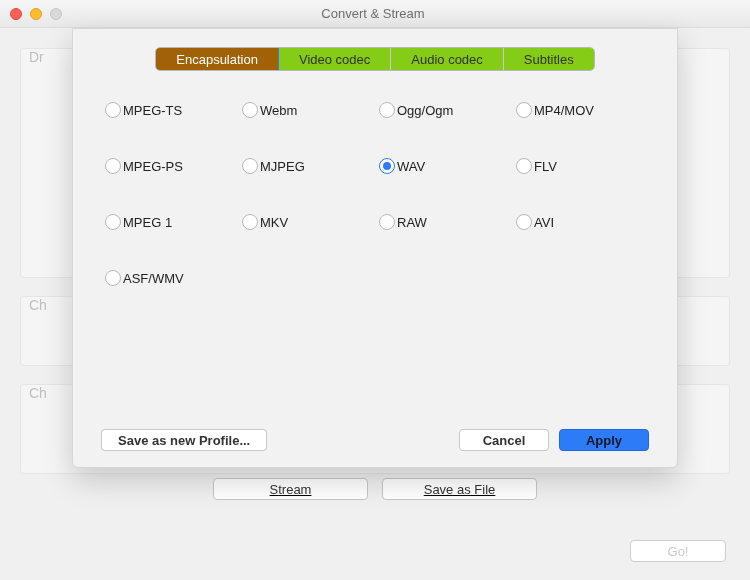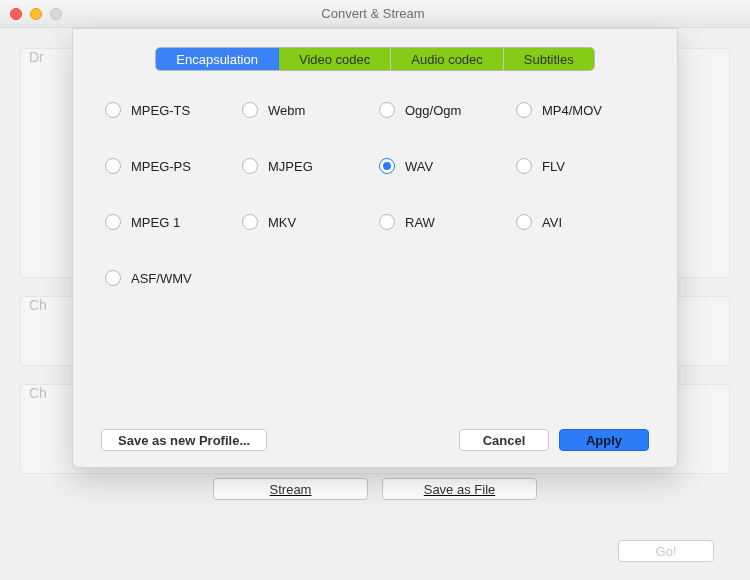--- a/index.html
+++ b/index.html
@@ -10,35 +10,35 @@
 .tl-left { display: flex; gap: 8px; }
 .tl-dot { width: 12px; height: 12px; border-radius: 50%; }
 .tl-red { background: #ff5f57; border: .5px solid #e24a3b; }
 .tl-yellow { background: #ffbd2e; border: .5px solid #e1a024; }
 .tl-gray { background: #d9d9d9; border: .5px solid #c5c5c5; }
 .tl-title { flex: 1; text-align: center; font-size: 13px; color: #6f6f6f; margin-left: -56px; }
 
 
 .bg-body { position: absolute; left: 0; right: 0; top: 28px; bottom: 0; padding: 20px; }
 .bg-section { background: #f5f5f5; border: 1px solid #e5e5e5; border-radius: 4px; margin-bottom: 18px; color: #bfbfbf; font-size: 14px; padding-left: 8px; }
-.bg-footer { position: absolute; left: 0; right: 16px; bottom: 0; padding: 12px 20px 18px; display: flex; justify-content: flex-end; }
+.bg-footer { position: absolute; left: 0; right: 4px; bottom: 0; padding: 12px 20px 18px; display: flex; justify-content: flex-end; }
 .bg-go { width: 96px; height: 22px; background: #fff; border: 1px solid #cdcdcd; border-radius: 4px; color: #c9c9c9; font-size: 13px; display:flex; align-items:center; justify-content:center; }
 
 
 .sheet { position: absolute; left: 72px; right: 72px; top: 28px; height: 440px; background: #f2f2f2; border: 1px solid #d6d6d6; border-radius: 0 0 6px 6px; box-shadow: 0 12px 30px rgba(0,0,0,.18); display:flex; flex-direction:column; padding: 18px 28px 16px; }
 
 
 .seg { display: flex; margin: 0 auto 24px; border: 1px solid #b8b8b8; border-radius: 5px; overflow: hidden; height: 24px; }
 .seg-item { padding: 0 20px; font-size: 13px; color: #333; display:flex; align-items:center; background:#84cc16; border-right:1px solid #c9c9c9; cursor:pointer; }
 .seg-item:last-child { border-right:none; }
-.seg-item.active { background: #3b82f6; color: #fff; border-right-color:#2f7af8; }
+.seg-item.active { background: #a16207; color: #fff; border-right-color:#2f7af8; }
 
 
 .radio-grid { display: grid; grid-template-columns: repeat(4, 1fr); gap: 38px 8px; padding: 6px 4px 0; }
-.radio-item { display:flex; align-items:center; gap:10px; font-size:13px; color:#222; cursor:pointer; height:18px; }
+.radio-item { display:flex; align-items:center; gap:2px; font-size:13px; color:#222; cursor:pointer; height:18px; }
 .radio { width:16px; height:16px; border-radius:50%; border:1px solid #b8b8b8; background:#fff; display:inline-flex; align-items:center; justify-content:center; flex-shrink:0; }
 .radio.selected { border-color:#2d7cf7; }
 .radio-inner { width:8px; height:8px; border-radius:50%; background:#2d7cf7; }
 
 
 .sheet-footer { margin-top:auto; display:flex; gap:10px; align-items:center; padding-top:12px;font-weight:bold; }
 .btn { height:22px; min-width:90px; padding:0 16px; font-size:13px; border:1px solid #c7c7c7; background:#fff; border-radius:4px; color:#333; display:inline-flex; align-items:center; justify-content:center; cursor:pointer; }
 .btn-primary { background:#2d7cf7; color:#0f172a; border-color:#2566db; }
 .flex1 { flex:1; }
 

